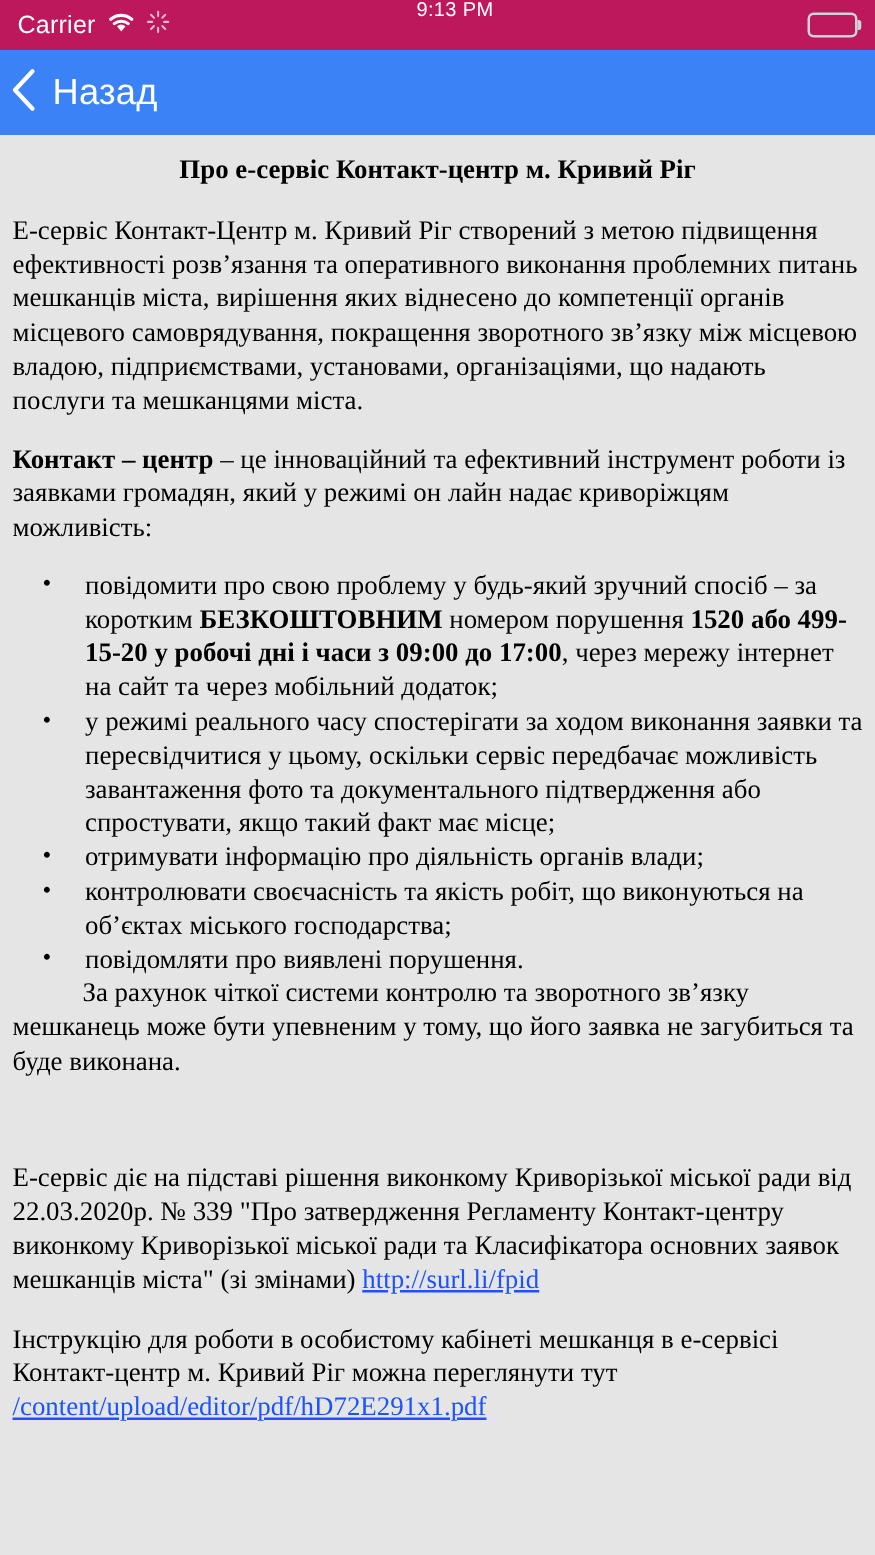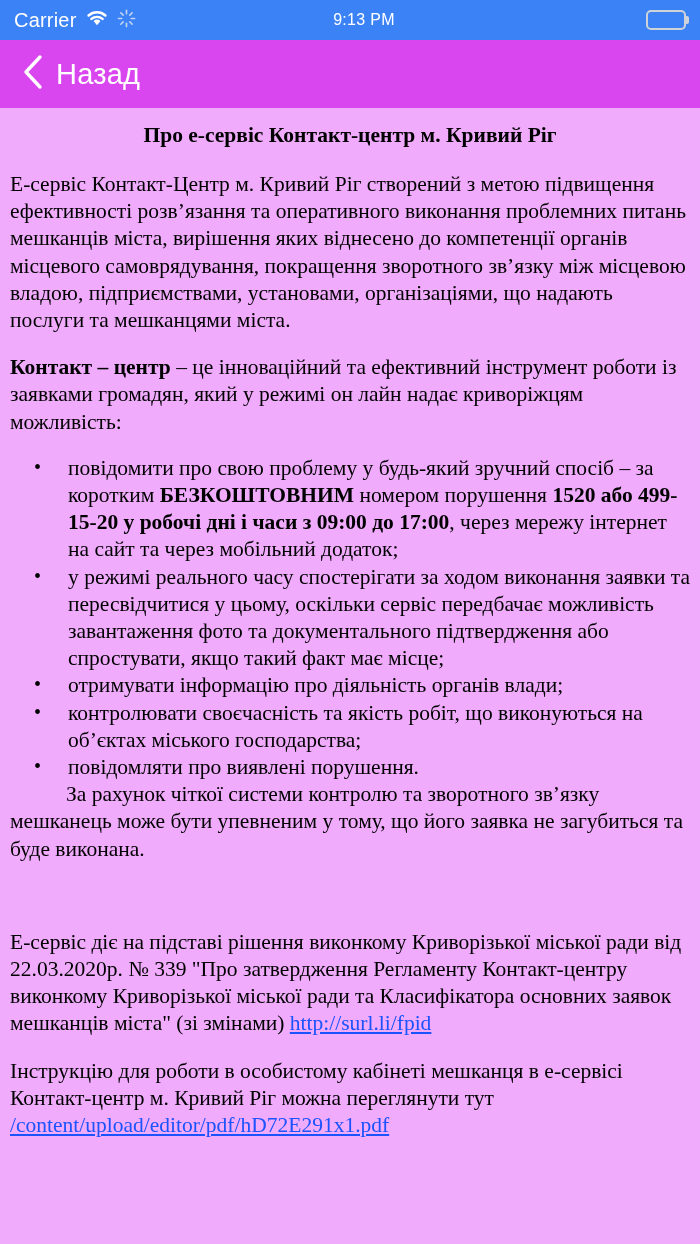--- a/index.html
+++ b/index.html
@@ -8,23 +8,22 @@
     width: 700px;
     height: 1244px;
     background: #ffffff;
     font-family: "Liberation Serif", "DejaVu Serif", serif;
     overflow: hidden;
   }
 
   
   .status-bar {
     height: 40px;
-    background: #3b82f6;
-    display: flex;
-    align-items: center;
+    background: #be185d;
+    display: flex;
     padding: 0 14px;
     position: relative;
     font-family: "Liberation Sans", sans-serif;
   }
   .status-left {
     display: flex;
     align-items: center;
     gap: 8px;
   }
   .carrier-label {
@@ -69,25 +68,25 @@
     right: -5px; top: 50%;
     transform: translateY(-50%);
     width: 3px; height: 8px;
     background: #cdd3d8;
     border-radius: 0 2px 2px 0;
   }
 
   
   .nav-bar {
     height: 68px;
-    background: #d946ef;
-    display: flex;
-    align-items: center;
-    position: relative;
-    padding: 0 22px;
+    background: #3b82f6;
+    display: flex;
+    align-items: center;
+    position: relative;
+    padding: 0 8px;
     font-family: "Liberation Sans", sans-serif;
   }
   .back-button {
     display: flex;
     align-items: center;
     gap: 12px;
     cursor: pointer;
     position: relative;
     z-index: 2;
   }
@@ -102,21 +101,21 @@
     left: 0; right: 0;
     text-align: center;
     color: #16181b;
     font-size: 28px;
     letter-spacing: 0.2px;
     pointer-events: none;
   }
 
   
   .content {
-    background: #f0abfc;
+    background: #e5e5e5;
     padding: 0;
     height: 1136px;
     overflow: hidden;
   }
 
   .doc {
     padding: 0 10px 0 10px;
     color: #000000;
     font-size: 21.5px;
     line-height: 27.2px;

